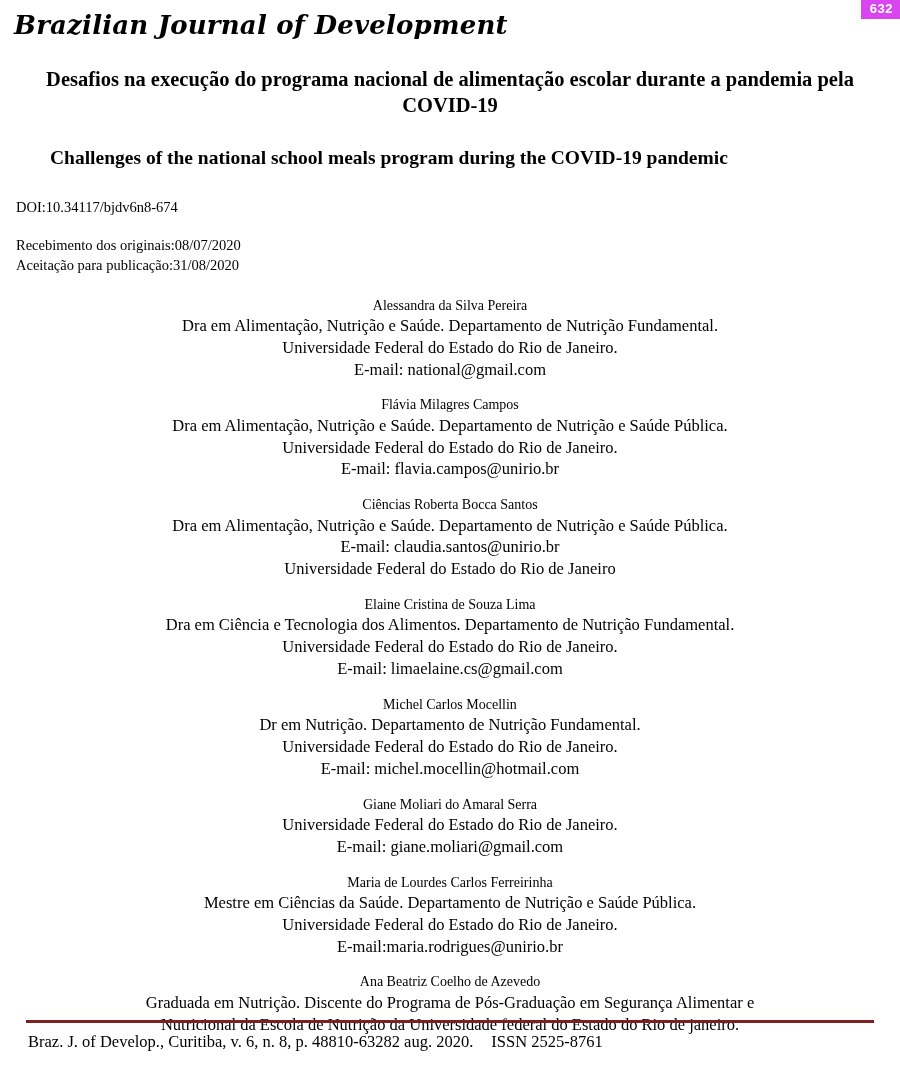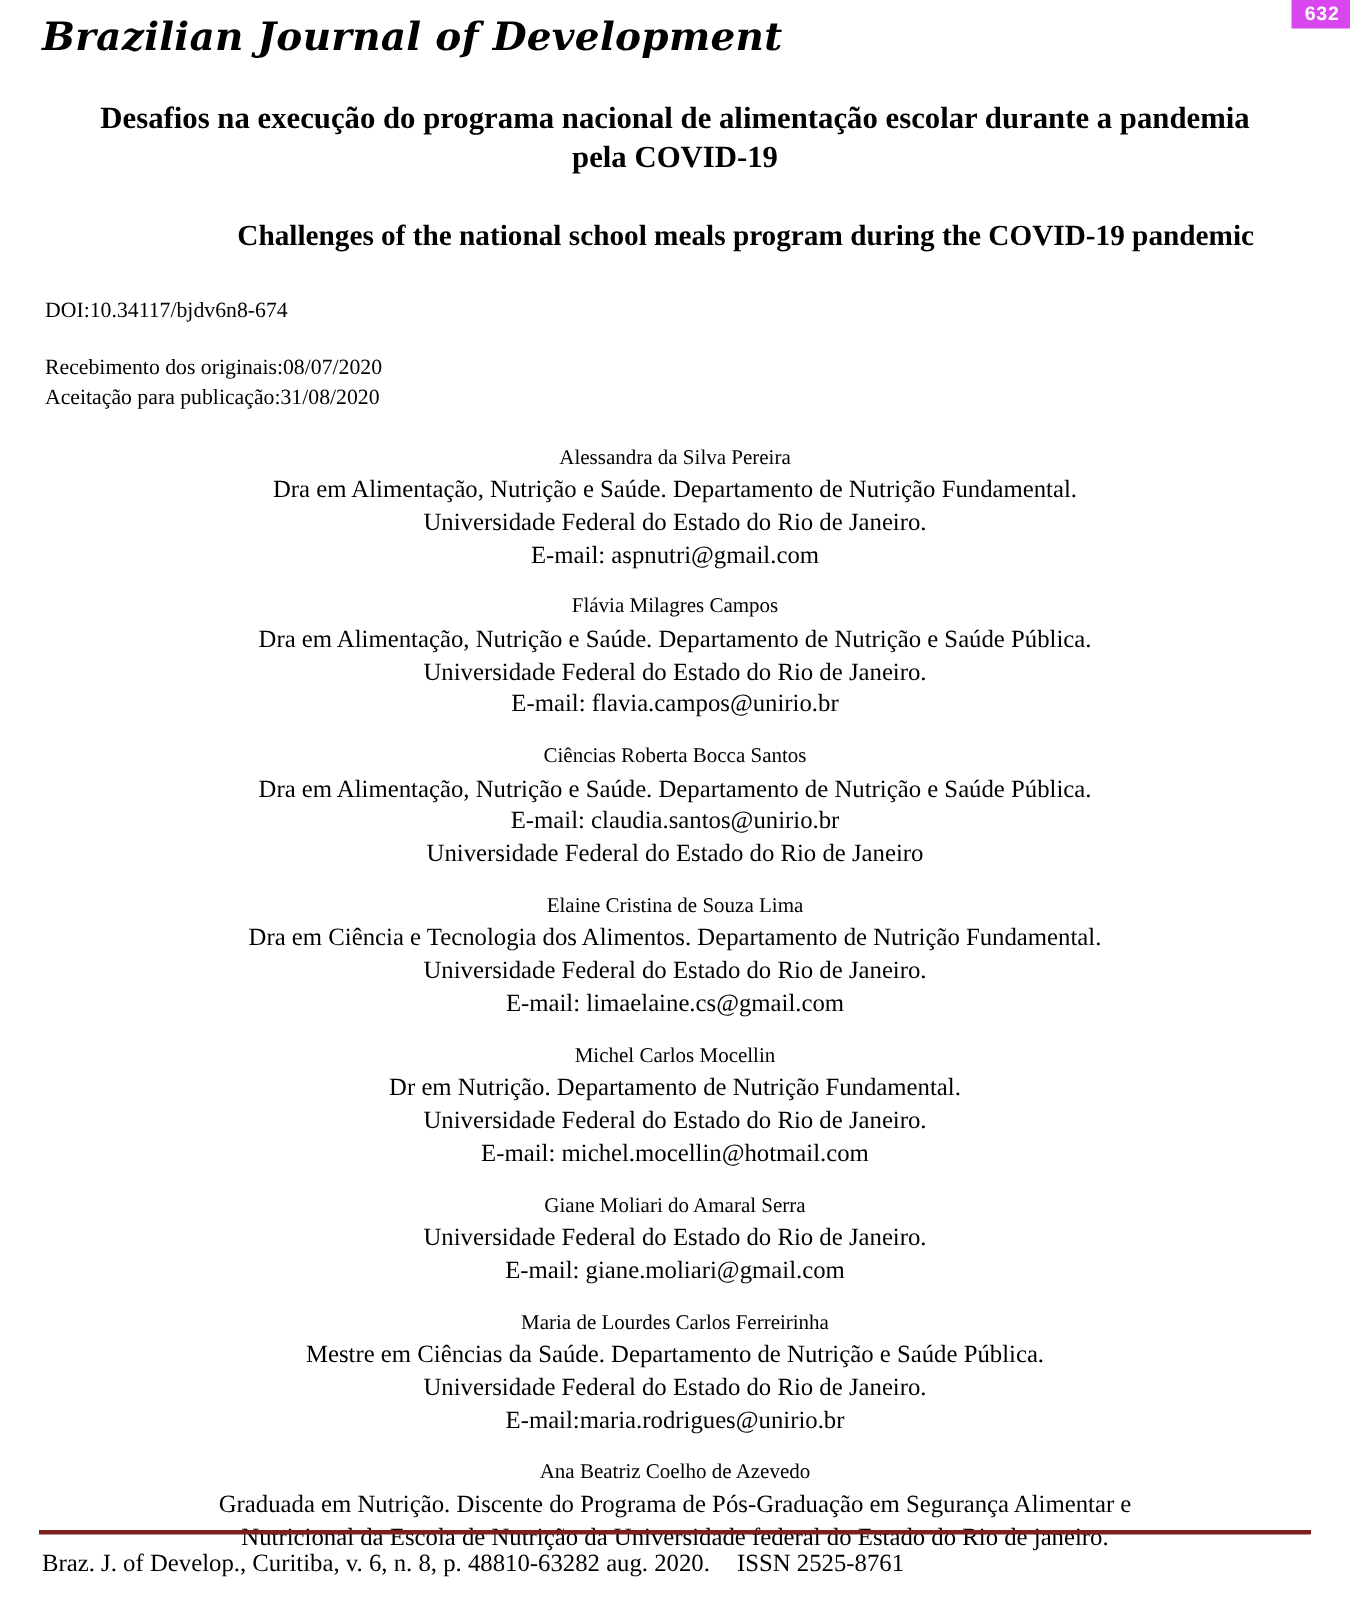--- a/index.html
+++ b/index.html
@@ -30,21 +30,21 @@
     letter-spacing: 0.5px;
     line-height: 1.1;
   }
 
   .page {
     position: absolute;
     left: 0;
     top: 0;
     width: 900px;
     height: 1080px;
-    padding: 0 26px;
+    padding: 0 12px;
     box-sizing: border-box;
   }
 
   
   .masthead {
     font-family: "DejaVu Serif", serif;
     font-style: italic;
     font-weight: bold;
     font-size: 26px;
     letter-spacing: 0.2px;
@@ -54,21 +54,21 @@
   }
 
   .title-pt {
     text-align: center;
     font-weight: bold;
     font-size: 20.5px;
     line-height: 1.28;
     margin: 26px 28px 4px 28px;
   }
   .title-en {
-    text-align: right;
+    text-align: left;
     font-weight: bold;
     font-size: 19.5px;
     line-height: 1.28;
     margin: 28px 38px 0 38px;
   }
 
   .doi {
     font-size: 14.5px;
     margin: 28px 0 0 4px;
   }
@@ -133,21 +133,21 @@
     <div>Recebimento dos originais:08/07/2020</div>
     <div>Aceitação para publicação:31/08/2020</div>
   </div>
 
   <div class="authors">
 
     <div class="author-block">
       <div class="author-name">Alessandra da Silva Pereira</div>
       <div class="author-line">Dra em Alimentação, Nutrição e Saúde. Departamento de Nutrição Fundamental.</div>
       <div class="author-line">Universidade Federal do Estado do Rio de Janeiro.</div>
-      <div class="author-line">E-mail: aspnutri@gmail.com</div>
+      <div class="author-line">E-mail: national@gmail.com</div>
     </div>
 
     <div class="author-block">
       <div class="author-name">Flávia Milagres Campos</div>
       <div class="author-line">Dra em Alimentação, Nutrição e Saúde. Departamento de Nutrição e Saúde Pública.</div>
       <div class="author-line">Universidade Federal do Estado do Rio de Janeiro.</div>
       <div class="author-line">E-mail: flavia.campos@unirio.br</div>
     </div>
 
     <div class="author-block">

